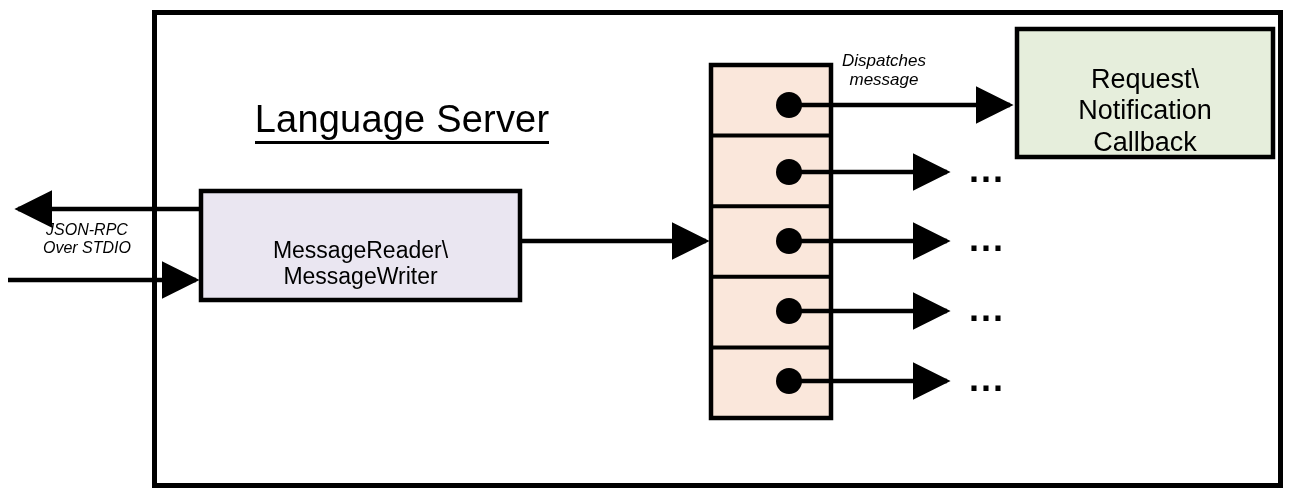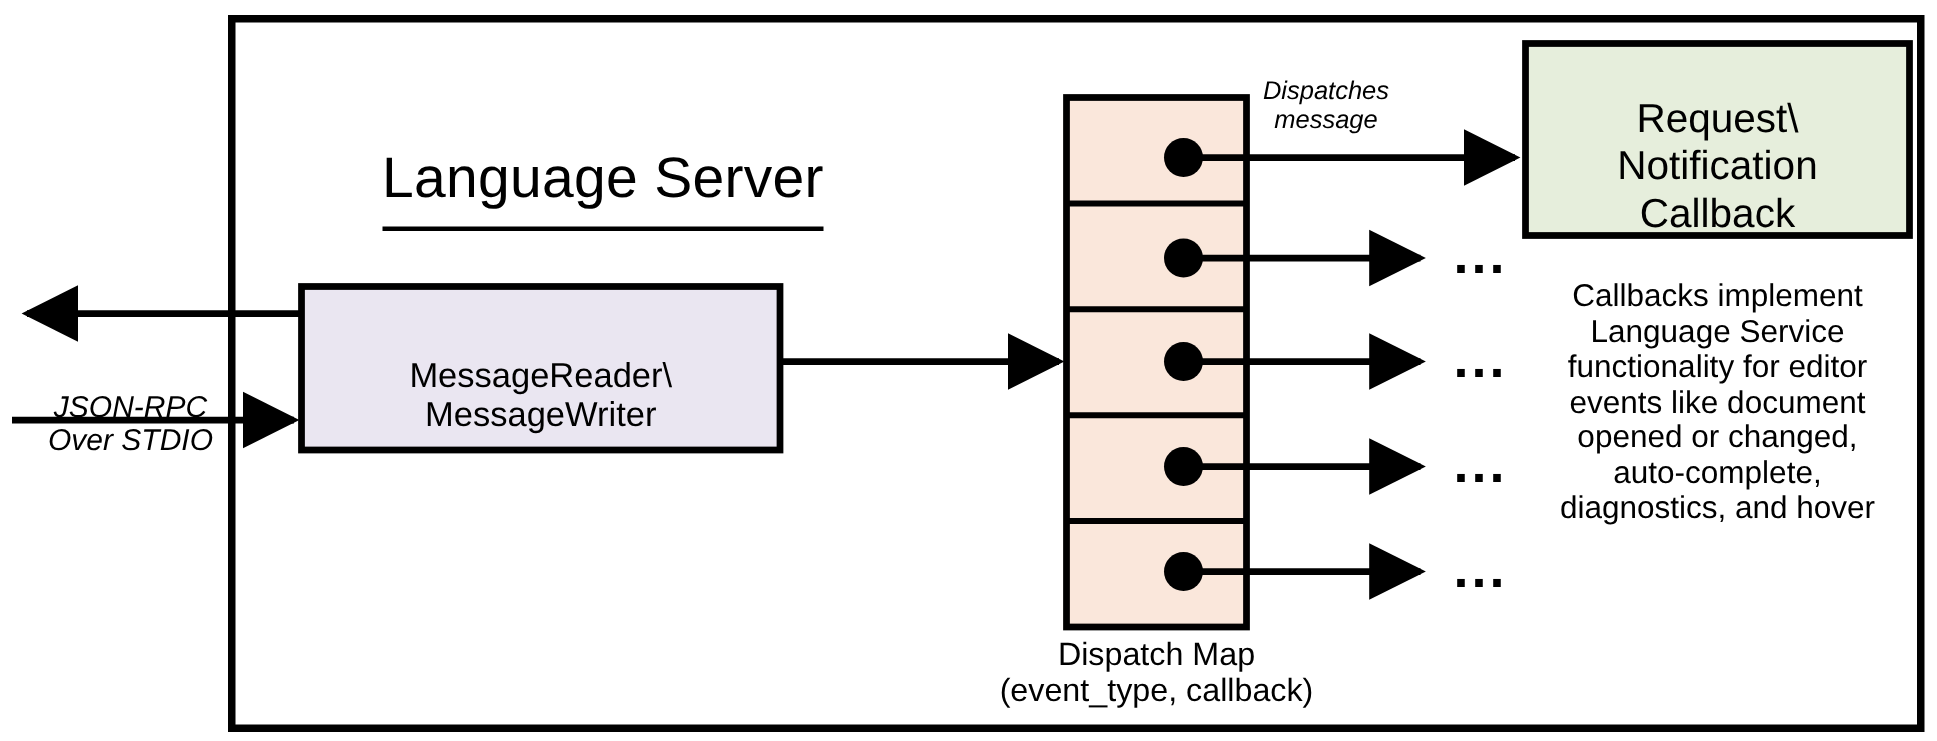--- a/index.html
+++ b/index.html
@@ -4,21 +4,21 @@
 <style>
   html,body{margin:0;padding:0;background:#ffffff;}
   body{width:1291px;height:494px;font-family:"Liberation Sans",sans-serif;color:#000;}
   #stage{position:relative;width:1291px;height:494px;overflow:hidden;background:#fff;}
   #stage svg{position:absolute;left:0;top:0;}
   .lbl{position:absolute;text-align:center;line-height:1.12;color:#000;white-space:pre-line;}
   .boxtext{display:flex;align-items:center;justify-content:center;height:100%;width:100%;
            text-align:center;line-height:1.16;white-space:pre-line;}
   .italic{font-style:italic;}
   .title{font-size:38px;letter-spacing:0.2px;}
-  .underline{border-bottom:3px solid #000;display:inline-block;padding-bottom:11px;}
+  .underline{border-bottom:3px solid #000;display:inline-block;padding-bottom:1px;}
 </style>
 </head>
 <body>
 
 <div id="stage">
 
   <svg width="1291" height="494" viewBox="0 0 1291 494">
     <defs>
       <marker id="ah" markerWidth="9" markerHeight="9" refX="7.6" refY="4.5" orient="auto" markerUnits="strokeWidth">
         <path d="M0,0.3 L8.4,4.5 L0,8.7 z" fill="#000"></path>
@@ -74,48 +74,39 @@
       <circle cx="789" cy="381" r="13" fill="#000"></circle>
     </g>
 
     <rect x="1017" y="29" width="256" height="128" fill="#E6EEDC" stroke="#000" stroke-width="4.5"></rect>
   </svg>
 
   <div class="lbl title" style="left:232px;top:55px;width:340px;">
     <span class="underline">Language Server</span>
   </div>
 
-  <div class="lbl italic" style="left:12px;top:221px;width:150px;font-size:20px;margin-top:40px;">JSON-RPC
+  <div class="lbl italic" style="left:12px;top:221px;width:150px;font-size:16px;">JSON-RPC
 Over STDIO</div>
 
   <div class="lbl" style="left:201px;top:191px;width:319px;height:109px;">
     <div class="boxtext" style="font-size:23px;">MessageReader\
 MessageWriter</div>
   </div>
 
 
 
   <div class="lbl italic" style="left:805px;top:39px;width:158px;font-size:17px;margin-top:12px;">Dispatches
 message</div>
 
-  <div class="lbl" style="left:651px;top:424px;width:240px;font-size:21.5px;">Dispatch Map
-(event_type, callback)</div>
 
   <div class="lbl" style="left:960px;top:150px;width:54px;font-size:36px;font-weight:bold;letter-spacing:2px;">...</div>
   <div class="lbl" style="left:960px;top:219px;width:54px;font-size:36px;font-weight:bold;letter-spacing:2px;">...</div>
   <div class="lbl" style="left:960px;top:289px;width:54px;font-size:36px;font-weight:bold;letter-spacing:2px;">...</div>
   <div class="lbl" style="left:960px;top:359px;width:54px;font-size:36px;font-weight:bold;letter-spacing:2px;">...</div>
 
   <div class="lbl" style="left:1017px;top:29px;width:256px;height:128px;">
     <div class="boxtext" style="font-size:27px;">Request\
 Notification
 Callback</div>
   </div>
 
-  <div class="lbl" style="left:1011px;top:186px;width:268px;font-size:21px;">Callbacks implement
-Language Service
-functionality for editor
-events like document
-opened or changed,
-auto-complete,
-diagnostics, and hover</div>
 
 </div>
 
 </body></html>

